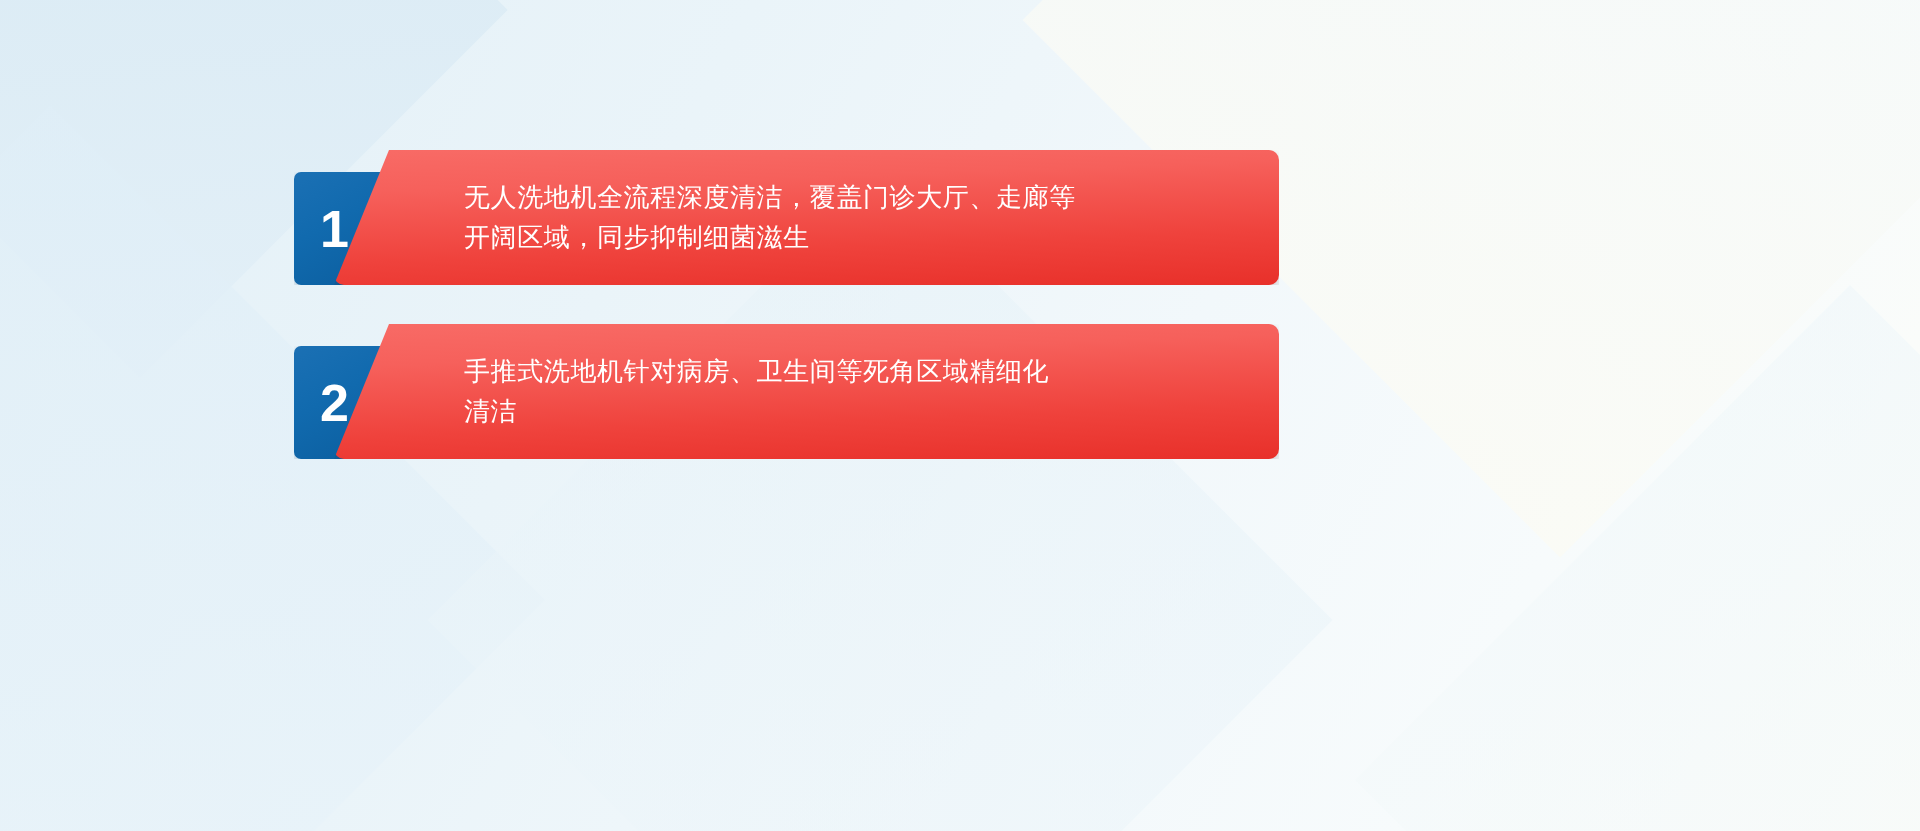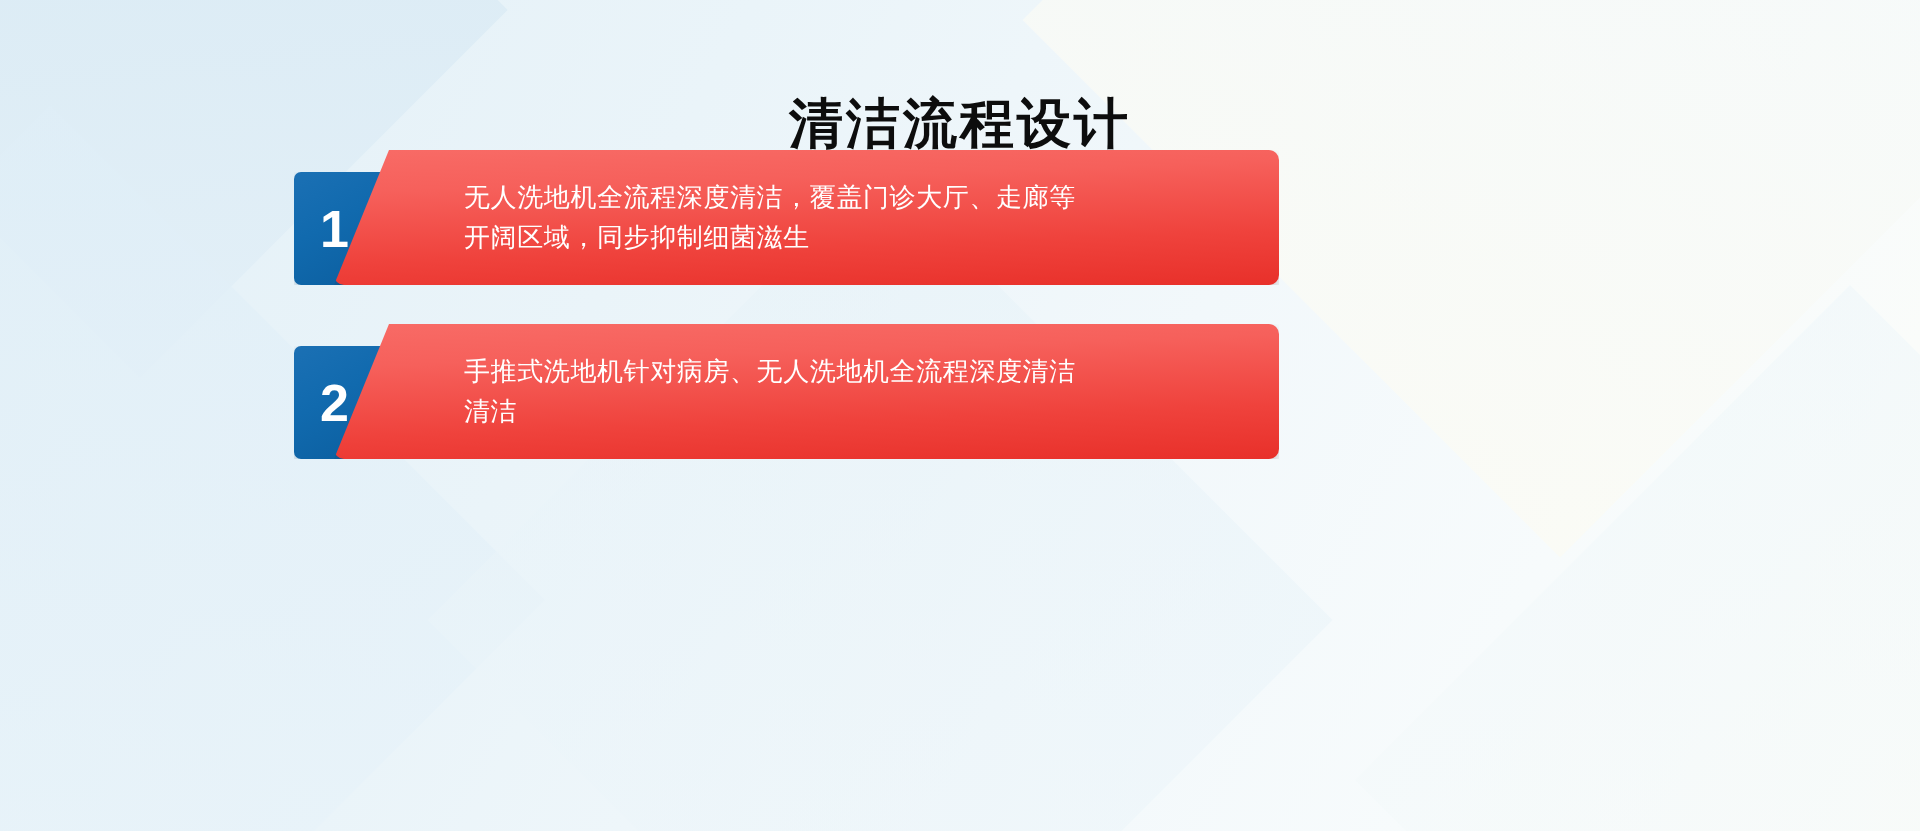--- a/index.html
+++ b/index.html
@@ -149,37 +149,36 @@
 <body>
 
 <div id="stage">
 
   <div class="deco deco-1"></div>
   <div class="deco deco-2"></div>
   <div class="deco deco-3"></div>
   <div class="deco deco-4"></div>
   <div class="deco deco-5"></div>
 
-  <h1 class="title">清洁流程设计</h1>
 
   <div class="steps">
 
     <div class="step">
       <div class="card">
         <div class="card-text">无人洗地机全流程深度清洁，覆盖门诊大厅、走廊等
 开阔区域，同步抑制细菌滋生</div>
       </div>
       <div class="badge">
         <span class="badge-num">1</span>
       </div>
     </div>
 
     <div class="step">
       <div class="card">
-        <div class="card-text">手推式洗地机针对病房、无人洗地机全流程深度清洁
+        <div class="card-text">手推式洗地机针对病房、卫生间等死角区域精细化
 清洁</div>
       </div>
       <div class="badge">
         <span class="badge-num">2</span>
       </div>
     </div>
 
 
   </div>
 </div>

